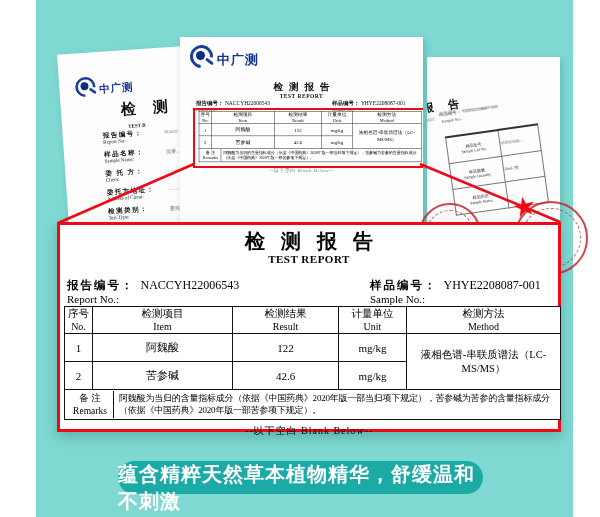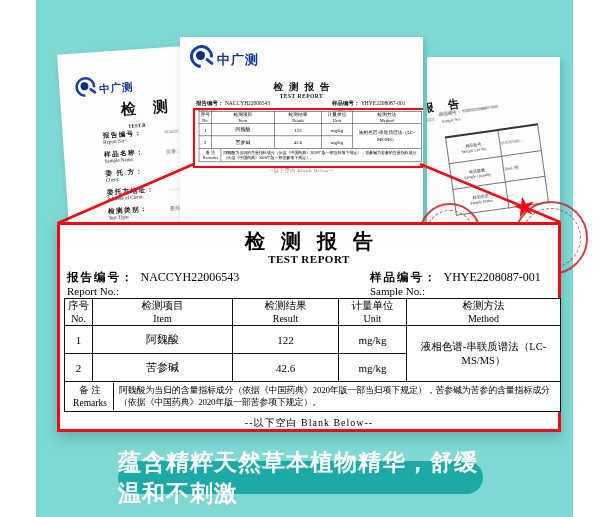--- a/index.html
+++ b/index.html
@@ -72,21 +72,21 @@
   .star{position:absolute;left:512px;top:193px;font-size:27px;color:#ee0a12;z-index:6;
         transform:rotate(-12deg);font-family:"DejaVu Sans",sans-serif;line-height:1;}
 
   
   .panel{position:absolute;left:57px;top:222px;width:504px;height:210px;background:#fff;
          border:3px solid #f00914;box-sizing:border-box;z-index:5;
          box-shadow:0 5px 12px rgba(0,80,80,.28);}
   .p-title{margin-top:5px;text-align:center;font-size:20px;font-weight:bold;
            letter-spacing:16px;text-indent:16px;color:#000;line-height:1.15;}
   .p-sub{text-align:center;font-size:11px;font-weight:bold;letter-spacing:.5px;color:#000;}
-  .p-nums{position:relative;height:31px;margin-top:2px;}
+  .p-nums{position:relative;height:31px;margin-top:10px;}
   .p-nums .grp{position:absolute;top:0;}
   .p-nums .g-l{left:7px;} .p-nums .g-r{left:310px;}
   .p-lab{font-size:11.5px;font-weight:bold;letter-spacing:2px;color:#000;}
   .p-val{font-size:12px;color:#000;padding-left:6px;}
   .p-en{font-size:11px;color:#000;margin-top:0px;}
 
   table.rpt{width:496px;margin:0 4px;border-collapse:collapse;table-layout:fixed;background:#fff;}
   table.rpt col.c1{width:28px;} table.rpt col.c2{width:140px;} table.rpt col.c3{width:106px;}
   table.rpt col.c4{width:68px;} table.rpt col.c5{width:154px;}
   table.rpt td{border:1px solid #111;text-align:center;vertical-align:middle;color:#000;padding:1px 2px;}
@@ -95,22 +95,22 @@
   .m-cell{font-size:10.5px;}
   .rm-row td{padding:0;}
   .rm-flex{display:flex;align-items:stretch;text-align:left;}
   .rm-label{width:46px;border-right:1px solid #111;display:flex;flex-direction:column;
             justify-content:center;text-align:center;font-size:9.5px;line-height:1.3;flex:none;}
   .rm-text{flex:1;font-size:9px;line-height:1.3;padding:2px 5px;letter-spacing:-.2px;}
   .p-blank{text-align:center;font-size:10px;margin-top:4px;letter-spacing:1px;color:#000;}
 
   
   .banner{position:absolute;left:118px;top:461px;width:365px;height:33px;border-radius:17px;
-          background:#1baaa6;color:#fff;z-index:2;display:flex;align-items:center;justify-content:center;
-          font-family:"Liberation Sans","DejaVu Sans",sans-serif;font-size:23px;font-weight:bold;
+          background:#1baaa6;color:#fff;z-index:2;display:flex;align-items:flex-start;justify-content:center;
+          font-family:"Liberation Sans","DejaVu Sans",sans-serif;font-size:20px;font-weight:bold;
           letter-spacing:1px;}
 </style>
 </head>
 <body>
 
 <div class="stage">
   <div class="teal"></div>
 
   <div class="paper paper-left">
     <div class="logo" style="left:16px;top:24px;transform:scale(.88);transform-origin:0 0;">

